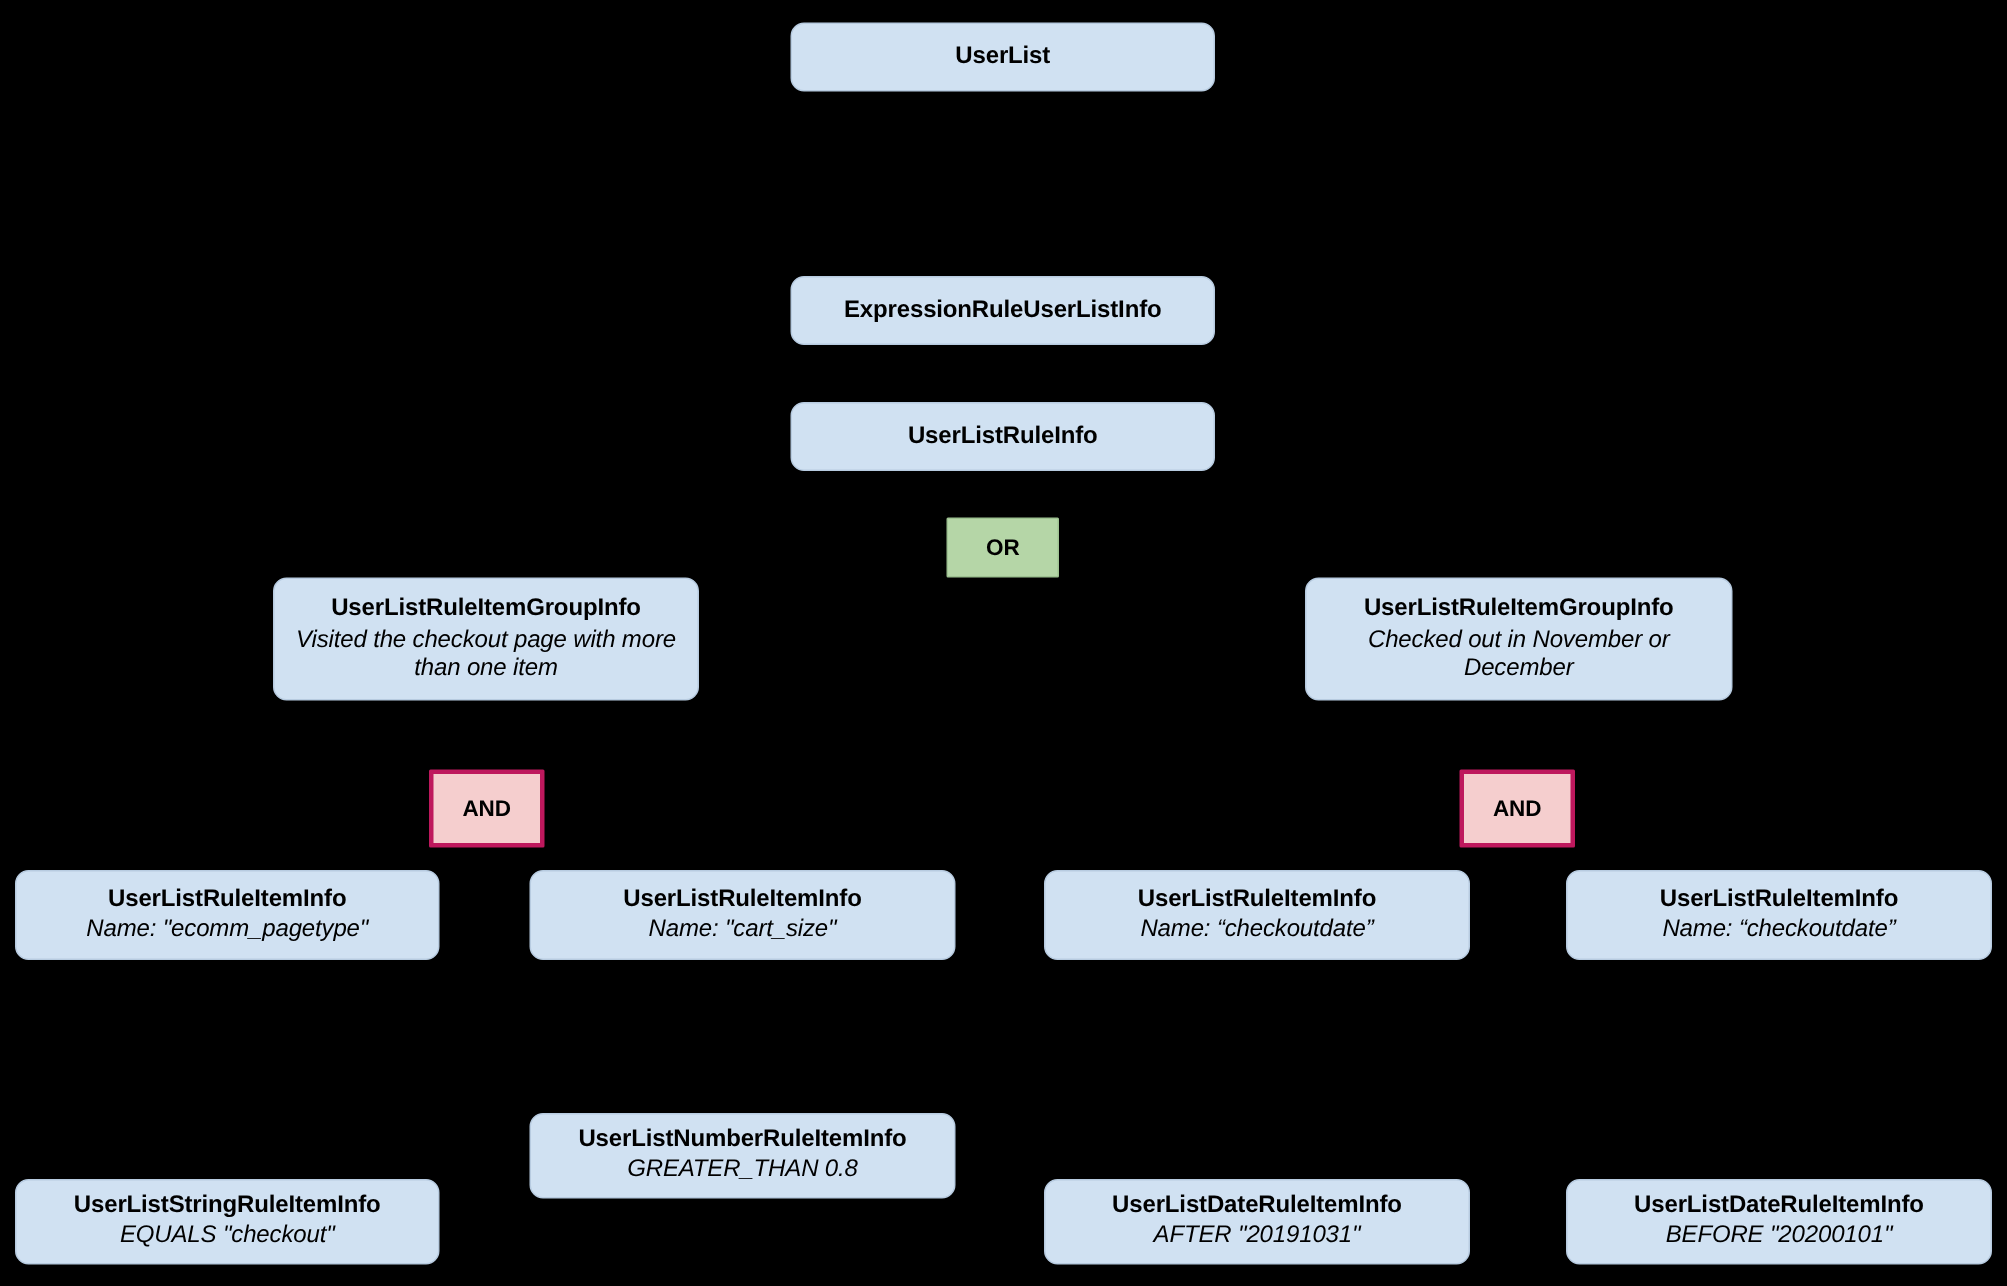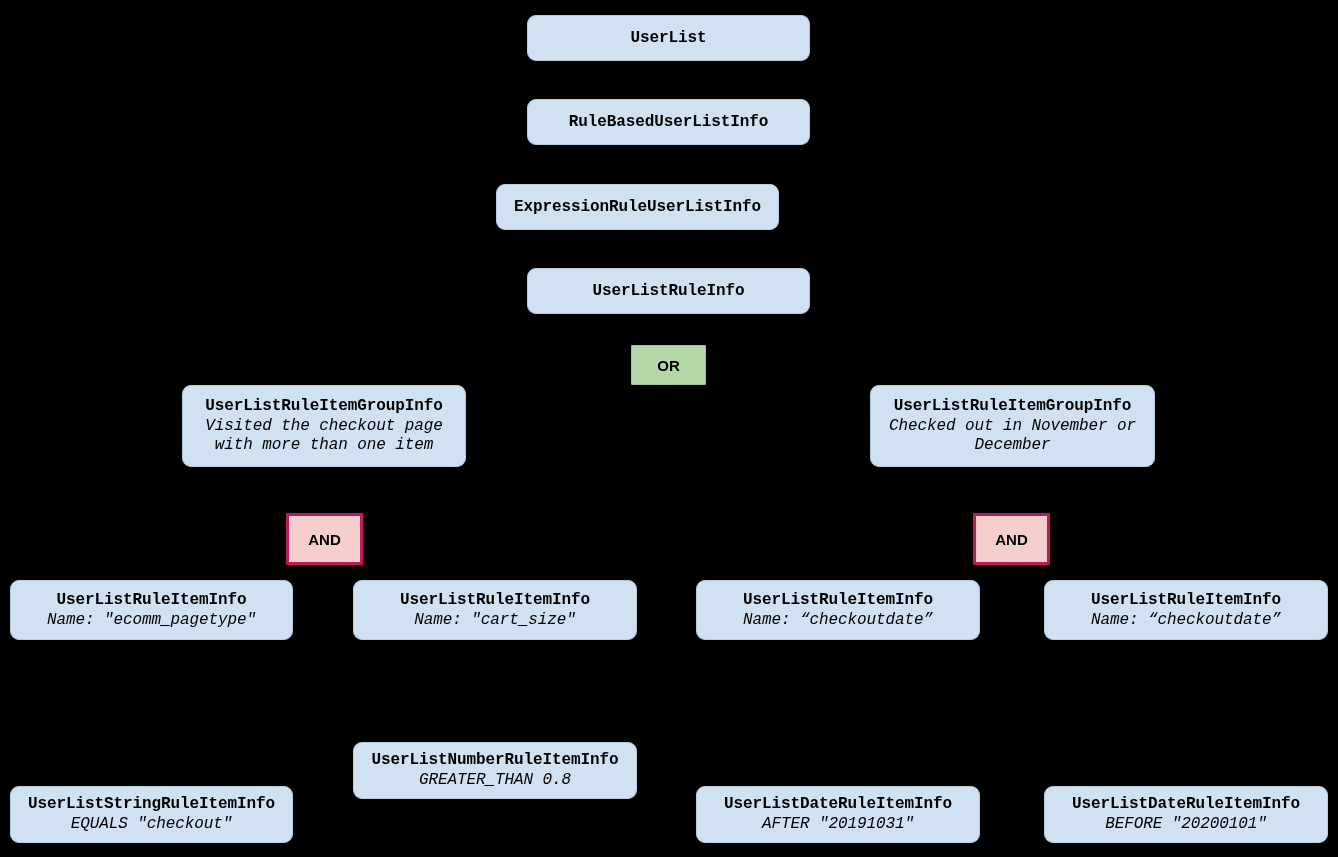--- a/index.html
+++ b/index.html
@@ -39,21 +39,20 @@
     border: 1px solid #b7cbe0;
     border-radius: 9px;
     display: flex;
     flex-direction: column;
     align-items: center;
     justify-content: center;
     text-align: center;
     color: #000000;
     line-height: 1.18;
     padding: 2px 8px;
-    font-family: Liberation Mono, monospace;
   }
   .node .title {
     font-weight: bold;
     font-size: 16px;
     letter-spacing: -0.1px;
     white-space: nowrap;
   }
   .node .subtitle {
     font-style: italic;
     font-size: 16px;
@@ -119,25 +118,22 @@
       <polygon points="838,788 833,778 843,778"></polygon>
       <path d="M1186,641 L1186,781"></path>
       <polygon points="1186,788 1181,778 1191,778"></polygon>
     </g>
   </svg>
 
   <div class="node" style="left:527px; top:15px; width:283px; height:46px;">
     <div class="title">UserList</div>
   </div>
 
-  <div class="node" style="left:527px; top:99px; width:283px; height:46px;">
-    <div class="title">RuleBasedUserListInfo</div>
-  </div>
-
-  <div class="node" style="left:496px; top:184px; width:283px; height:46px;">
+
+  <div class="node" style="left:527px; top:184px; width:283px; height:46px;">
     <div class="title">ExpressionRuleUserListInfo</div>
   </div>
 
   <div class="node" style="left:527px; top:268px; width:283px; height:46px;">
     <div class="title">UserListRuleInfo</div>
   </div>
 
   <div class="badge op-or" style="left:631px; top:345px; width:75px; height:40px;">
     <span>OR</span>
   </div>

